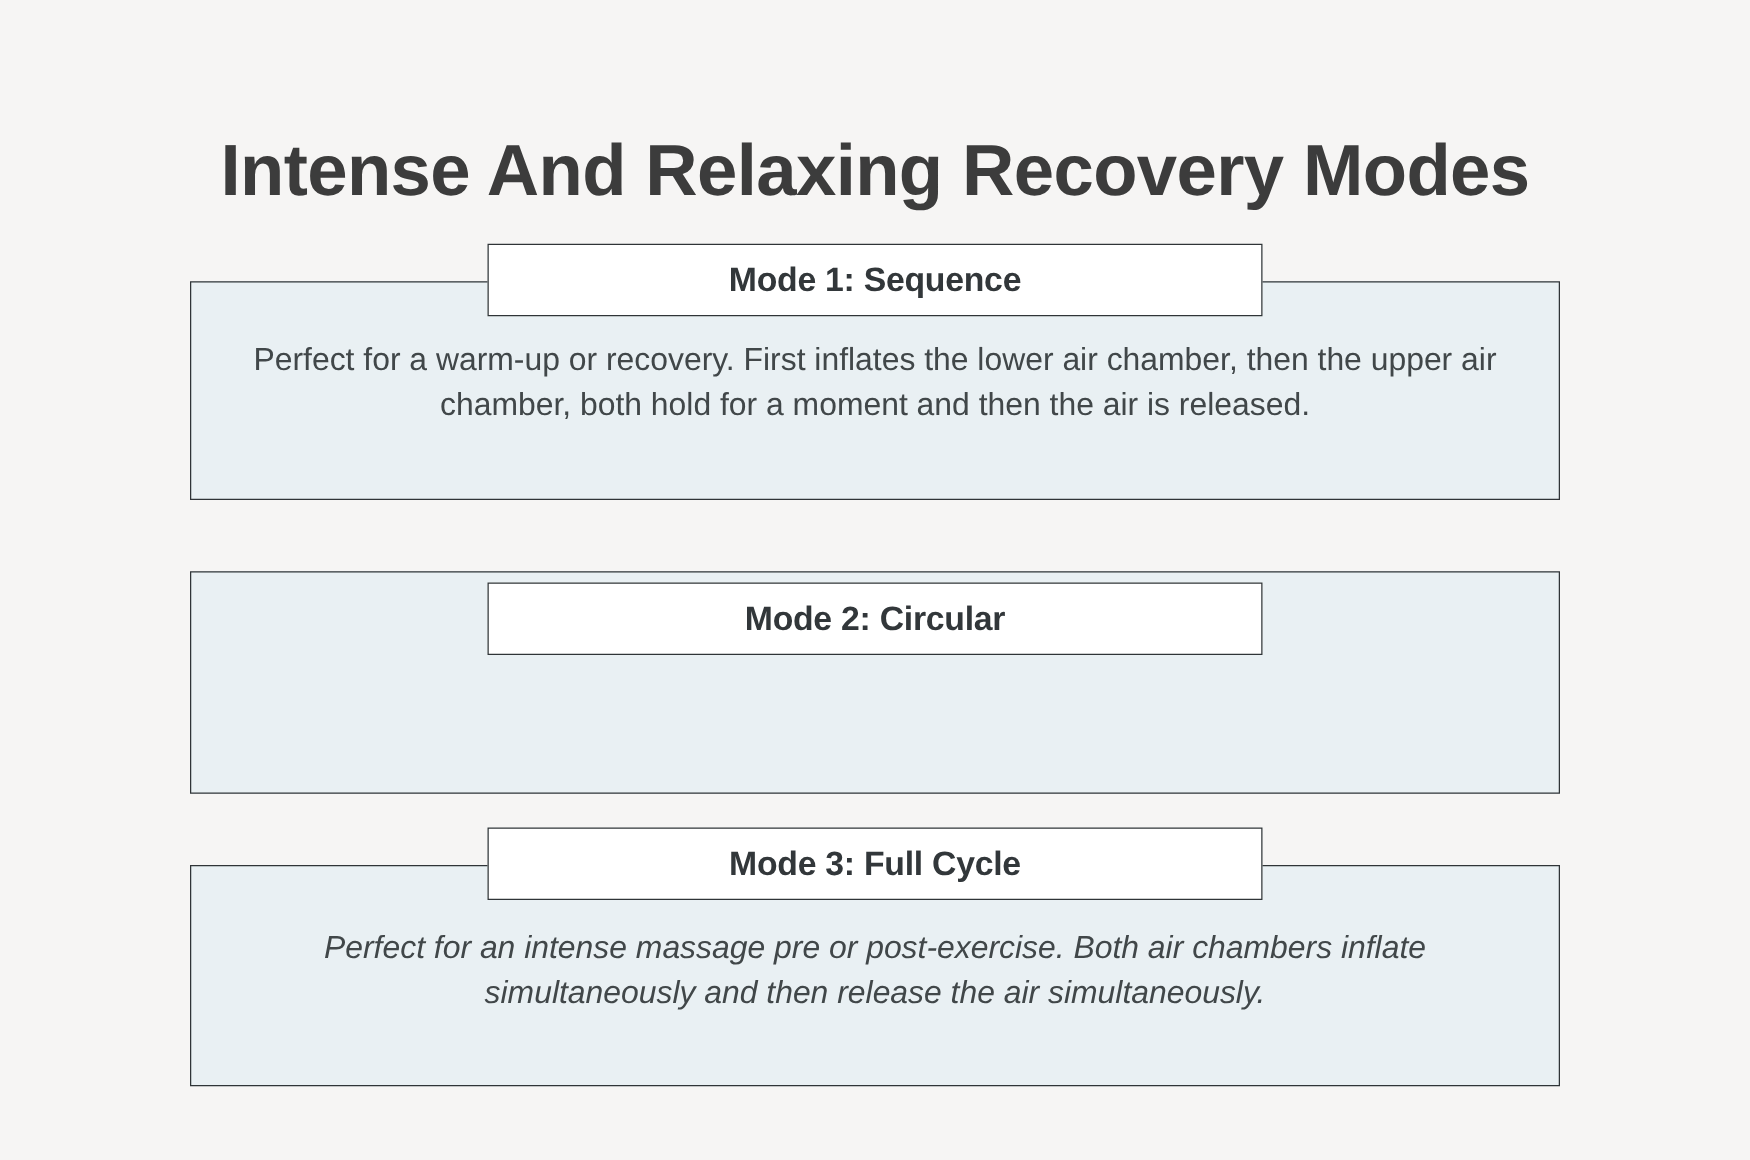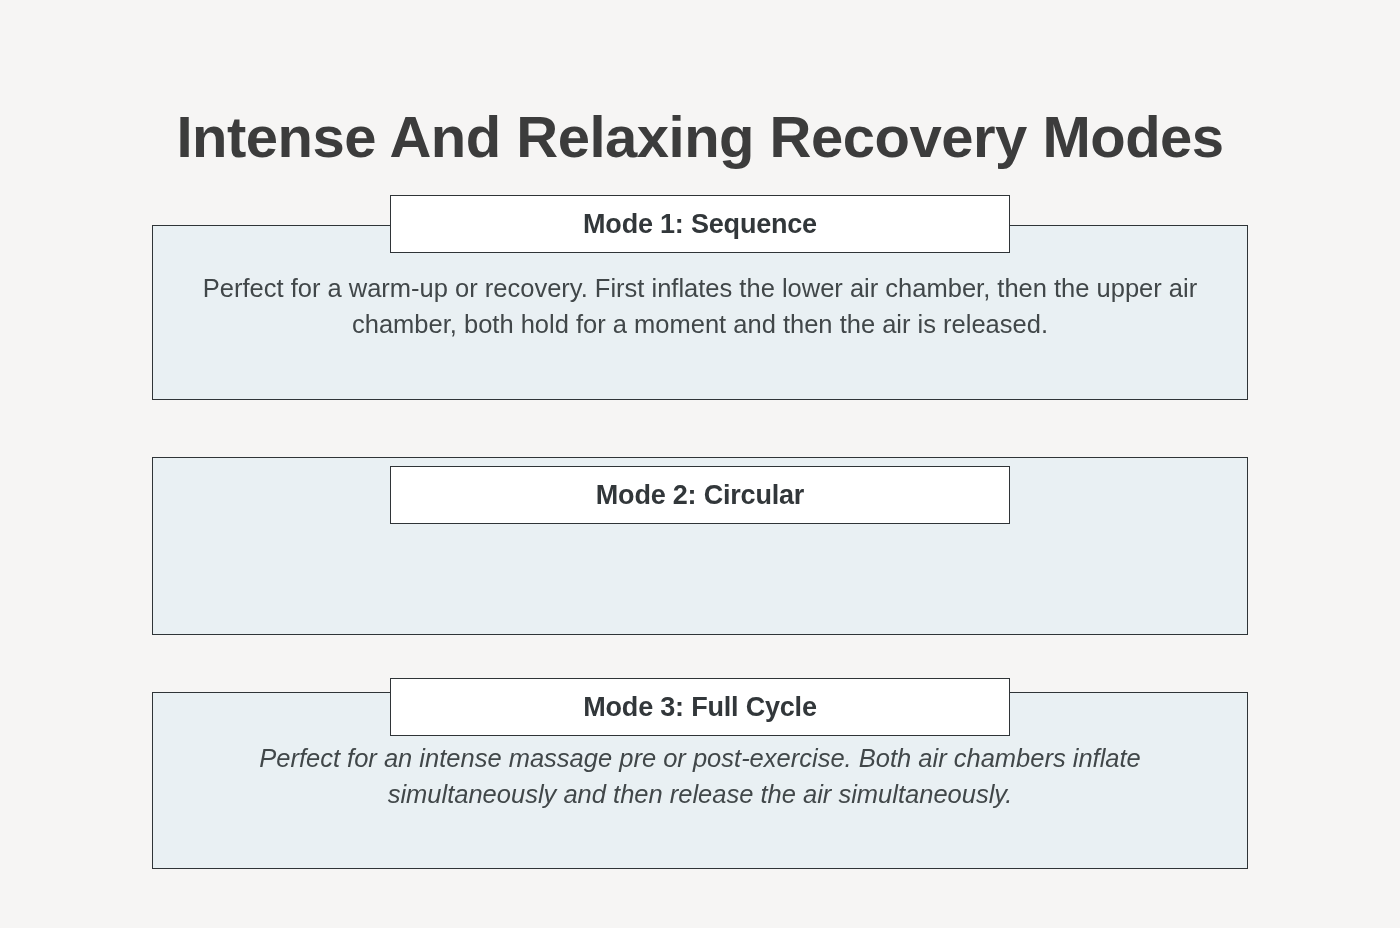--- a/index.html
+++ b/index.html
@@ -93,21 +93,21 @@
   #card-1 .card-text   { top: 75px; }
 
   
   #card-2 { top: 427px; height: 210px; }
   #card-2 .card-header { top: 0px; margin-top: 39px; }
   #card-2 .card-body   { top: 30px; height: 178px; }
   #card-2 .card-text   { top: 78px; }
 
   
   #card-3 { top: 662px; height: 208px; }
-  #card-3 .card-header { top: 16px; }
+  #card-3 .card-header { top: 0px; }
   #card-3 .card-body   { top: 30px; height: 177px; }
   #card-3 .card-text   { top: 78px; font-style: italic; }
 </style>
 </head>
 <body>
 
 <div class="page">
 
   <h1 class="page-title">Intense And Relaxing Recovery Modes</h1>
 

